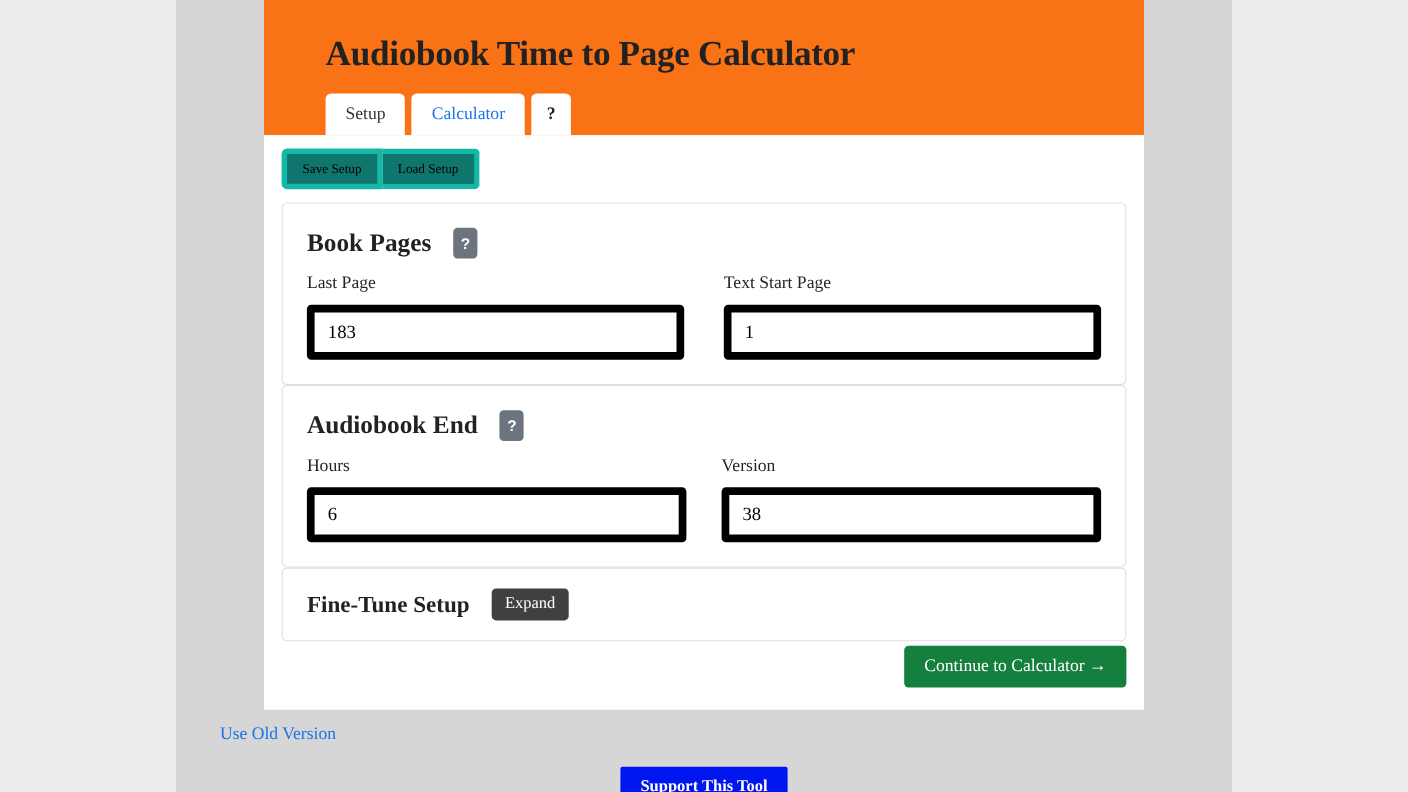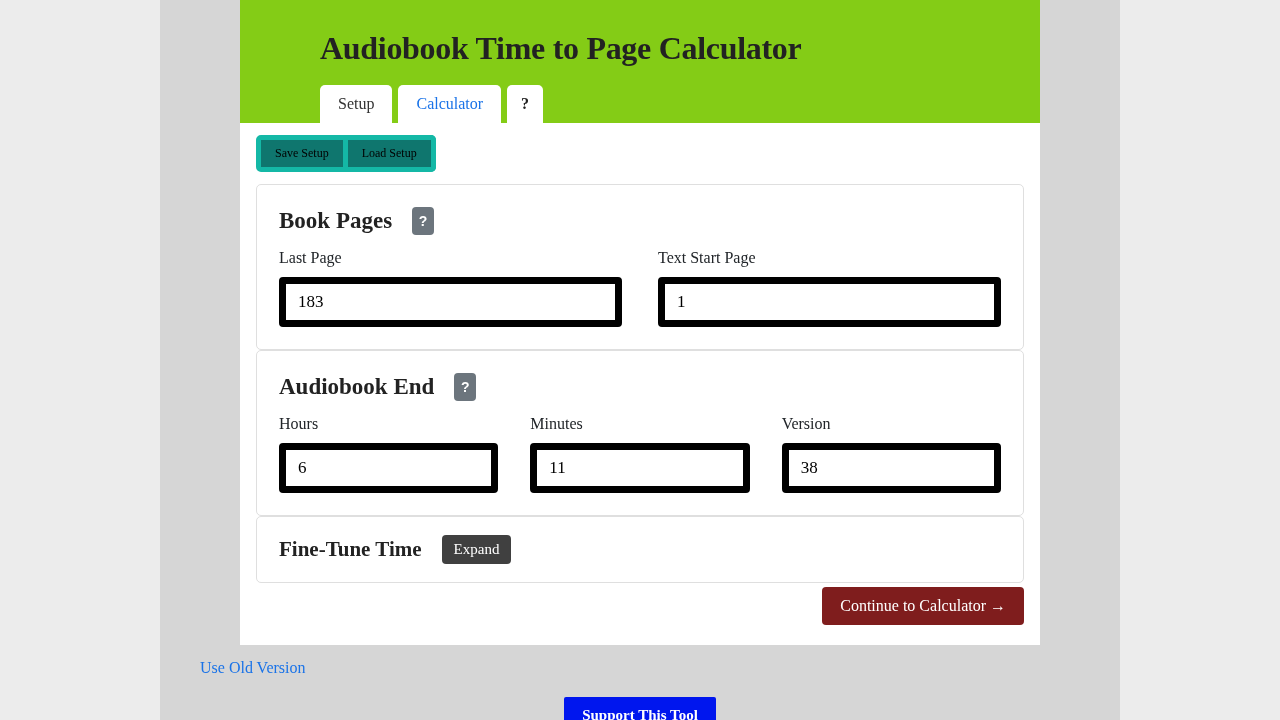--- a/index.html
+++ b/index.html
@@ -15,22 +15,22 @@
     background: #d6d6d6;
     min-height: 720px;
     padding: 0 40px;
   }
   .card {
     background: #fff;
     width: 800px;
     margin: 0 auto;
   }
   .header-area {
-    background: #84cc16;
-    padding: 30px 56px 0 80px;
+    background: #f97316;
+    padding: 30px 56px 0 56px;
   }
   .title {
     font-size: 32px;
     font-weight: 700;
     color: #222;
     margin-bottom: 18px;
     letter-spacing: -0.3px;
   }
   .tabs {
     display: flex;
@@ -122,21 +122,21 @@
     font-size: 17px;
     border: 7px solid #000000;
     border-radius: 4px;
     font-family: inherit;
     background:#fff;
   }
   .row3 { display: flex; gap: 32px; }
   .row3 .field { flex: 1; }
   .continue-row { display: flex; justify-content: flex-end; margin-top: 4px; }
   .continue-btn {
-    background: #7f1d1d;
+    background: #15803d;
     color: #fff;
     border: none;
     border-radius: 4px;
     padding: 10px 18px;
     font-size: 16px;
     font-family: inherit;
     cursor: pointer;
   }
   .old-link {
     display: inline-block;
@@ -202,33 +202,29 @@
         <div class="panel-header">
           <span class="panel-title">Audiobook End</span>
           <span class="help-badge">?</span>
         </div>
         <div class="row3">
           <div class="field">
             <label class="field-label">Hours</label>
             <input type="number" class="num-input" value="6" style="">
           </div>
           <div class="field">
-            <label class="field-label">Minutes</label>
-            <input type="number" class="num-input" value="11" style="">
-          </div>
-          <div class="field">
             <label class="field-label">Version</label>
             <input type="number" class="num-input" value="38" style="">
           </div>
         </div>
       </div>
 
       <div class="panel" style="padding:18px 22px;">
         <div class="panel-header" style="margin-bottom:0;">
-          <span class="panel-title" style="font-size:21px;">Fine-Tune Time</span>
+          <span class="panel-title" style="font-size:21px;">Fine-Tune Setup</span>
           <button class="expand-btn">Expand</button>
         </div>
       </div>
 
       <div class="continue-row">
         <button class="continue-btn">Continue to Calculator →</button>
       </div>
 
     </div>
   </div>

